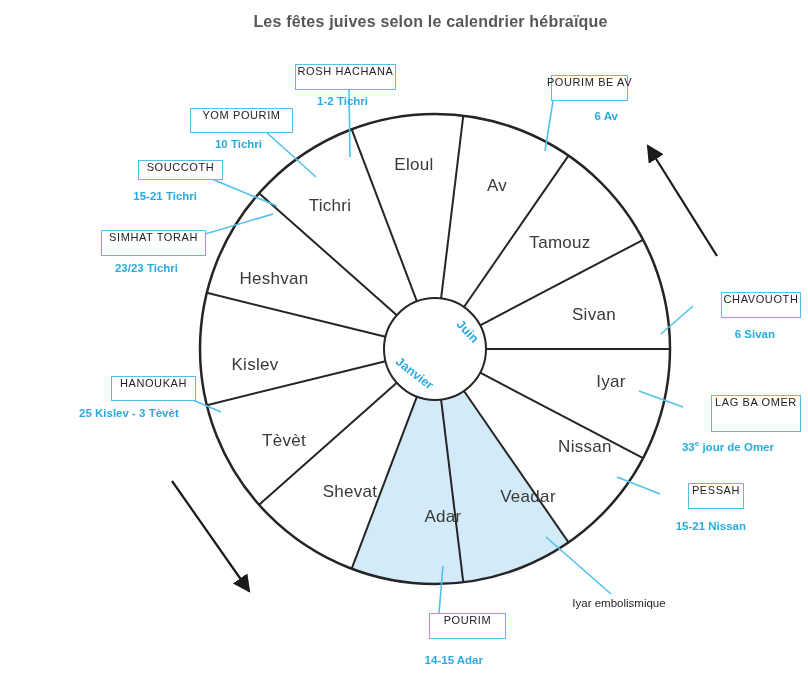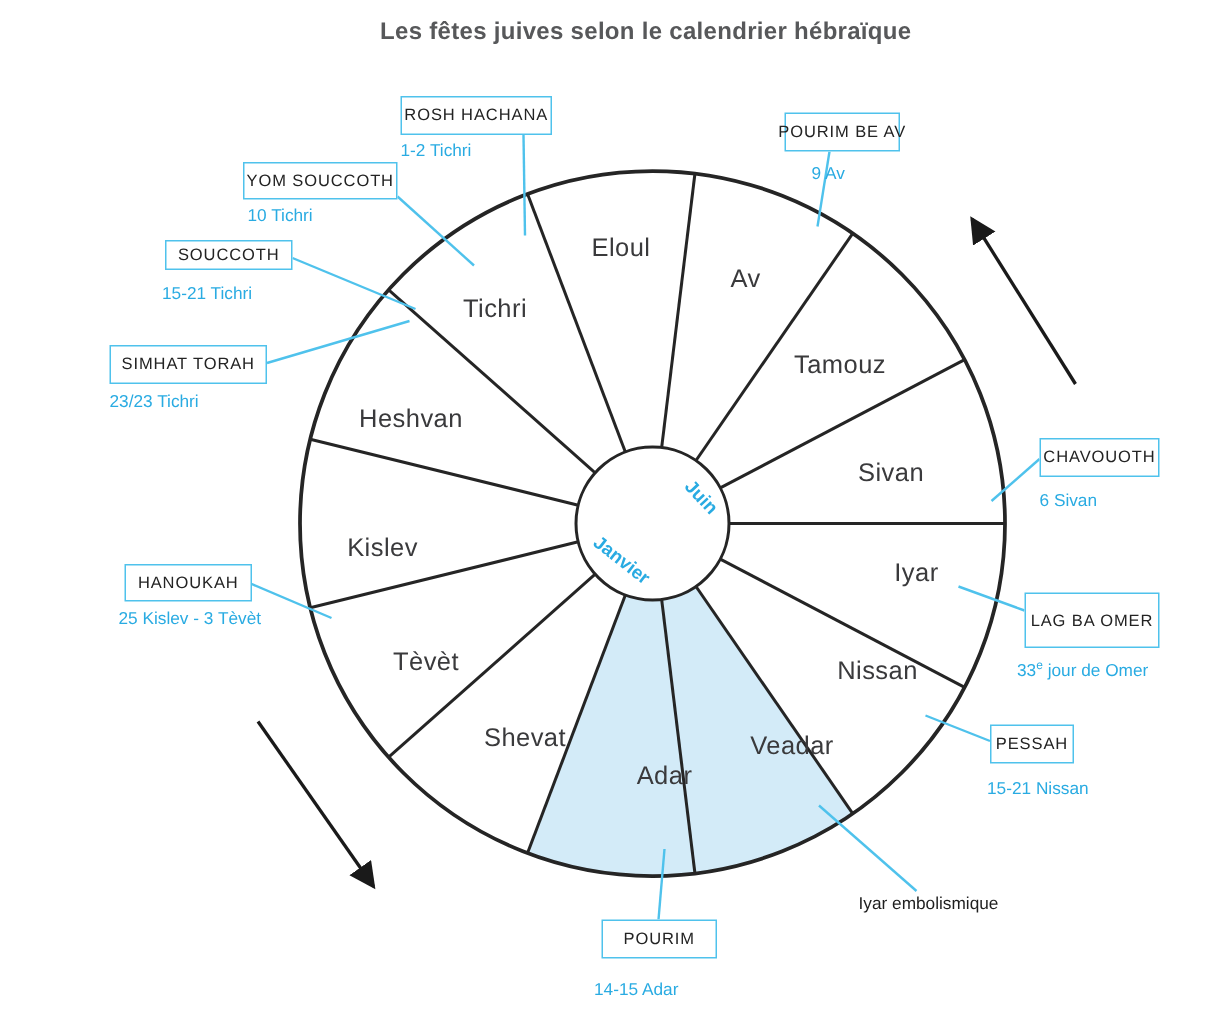--- a/index.html
+++ b/index.html
@@ -3,23 +3,23 @@
 <meta charset="utf-8">
 <style>
   html,body{margin:0;padding:0;background:#ffffff;}
   body{width:808px;height:675px;position:relative;overflow:hidden;
        font-family:"Liberation Sans",sans-serif;}
   .stage{position:absolute;inset:0;}
   .title{position:absolute;top:13px;left:53px;width:755px;text-align:center;
          font-size:16px;font-weight:bold;color:#57585A;letter-spacing:0.2px;}
   svg{position:absolute;left:0;top:0;}
   .hbox{position:absolute;box-sizing:border-box;border:1.5px solid #4FC2EC;background:#ffffff;
-        display:flex;align-items:center;justify-content:center;
-        font-size:11px;letter-spacing:0.6px;color:#232323;white-space:nowrap;}
-  .hdate{position:absolute;text-align:left;color:#29ABE2;font-weight:normal;
+        display:flex;align-items:flex-start;justify-content:center;
+        font-size:11px;letter-spacing:0.6px;color:#232323;white-space:nowrap;margin-left:28px;}
+  .hdate{position:absolute;text-align:right;color:#29ABE2;font-weight:bold;
          font-size:11.5px;white-space:nowrap;}
   .hdate sup{font-size:8px;}
   .annot{position:absolute;text-align:center;color:#1F1F1F;font-size:11.5px;white-space:nowrap;}
   .month-label{font-size:17px;fill:#3A3A3C;letter-spacing:0.3px;}
   .hub-label{font-size:12.5px;font-weight:bold;fill:#29ABE2;}
 </style>
 </head>
 <body>
 
 <div class="stage">
@@ -94,38 +94,38 @@
     <text class="hub-label" x="467" y="332" text-anchor="middle" dominant-baseline="middle" transform="rotate(47 467 332)">Juin</text>
     <text class="hub-label" x="414" y="374" text-anchor="middle" dominant-baseline="middle" transform="rotate(38 414 374)">Janvier</text>
   </svg>
 
   <div class="hbox" style="left:267px;top:64px;width:101px;height:26px;">
     <span>ROSH HACHANA</span>
   </div>
   <div class="hdate" style="left:267px;top:95px;width:101px;">1-2 Tichri</div>
 
   <div class="hbox" style="left:162px;top:108px;width:103px;height:25px;">
-    <span>YOM SOUCCOTH</span>
+    <span>YOM POURIM</span>
   </div>
   <div class="hdate" style="left:165px;top:138px;width:97px;">10 Tichri</div>
 
   <div class="hbox" style="left:110px;top:160px;width:85px;height:20px;">
     <span>SOUCCOTH</span>
   </div>
   <div class="hdate" style="left:108px;top:190px;width:89px;">15-21 Tichri</div>
 
   <div class="hbox" style="left:73px;top:230px;width:105px;height:26px;">
     <span>SIMHAT TORAH</span>
   </div>
   <div class="hdate" style="left:73px;top:262px;width:105px;">23/23 Tichri</div>
 
   <div class="hbox" style="left:523px;top:75px;width:77px;height:26px;">
     <span>POURIM BE AV</span>
   </div>
-  <div class="hdate" style="left:541px;top:110px;width:77px;">9 Av</div>
+  <div class="hdate" style="left:541px;top:110px;width:77px;">6 Av</div>
 
   <div class="hbox" style="left:693px;top:292px;width:80px;height:26px;">
     <span>CHAVOUOTH</span>
   </div>
   <div class="hdate" style="left:693px;top:328px;width:82px;">6 Sivan</div>
 
   <div class="hbox" style="left:683px;top:395px;width:90px;height:37px;">
     <span>LAG BA OMER</span>
   </div>
   <div class="hdate" style="left:678px;top:439px;width:96px;"><span>33</span><sup>e</sup><span> jour de Omer</span></div>

